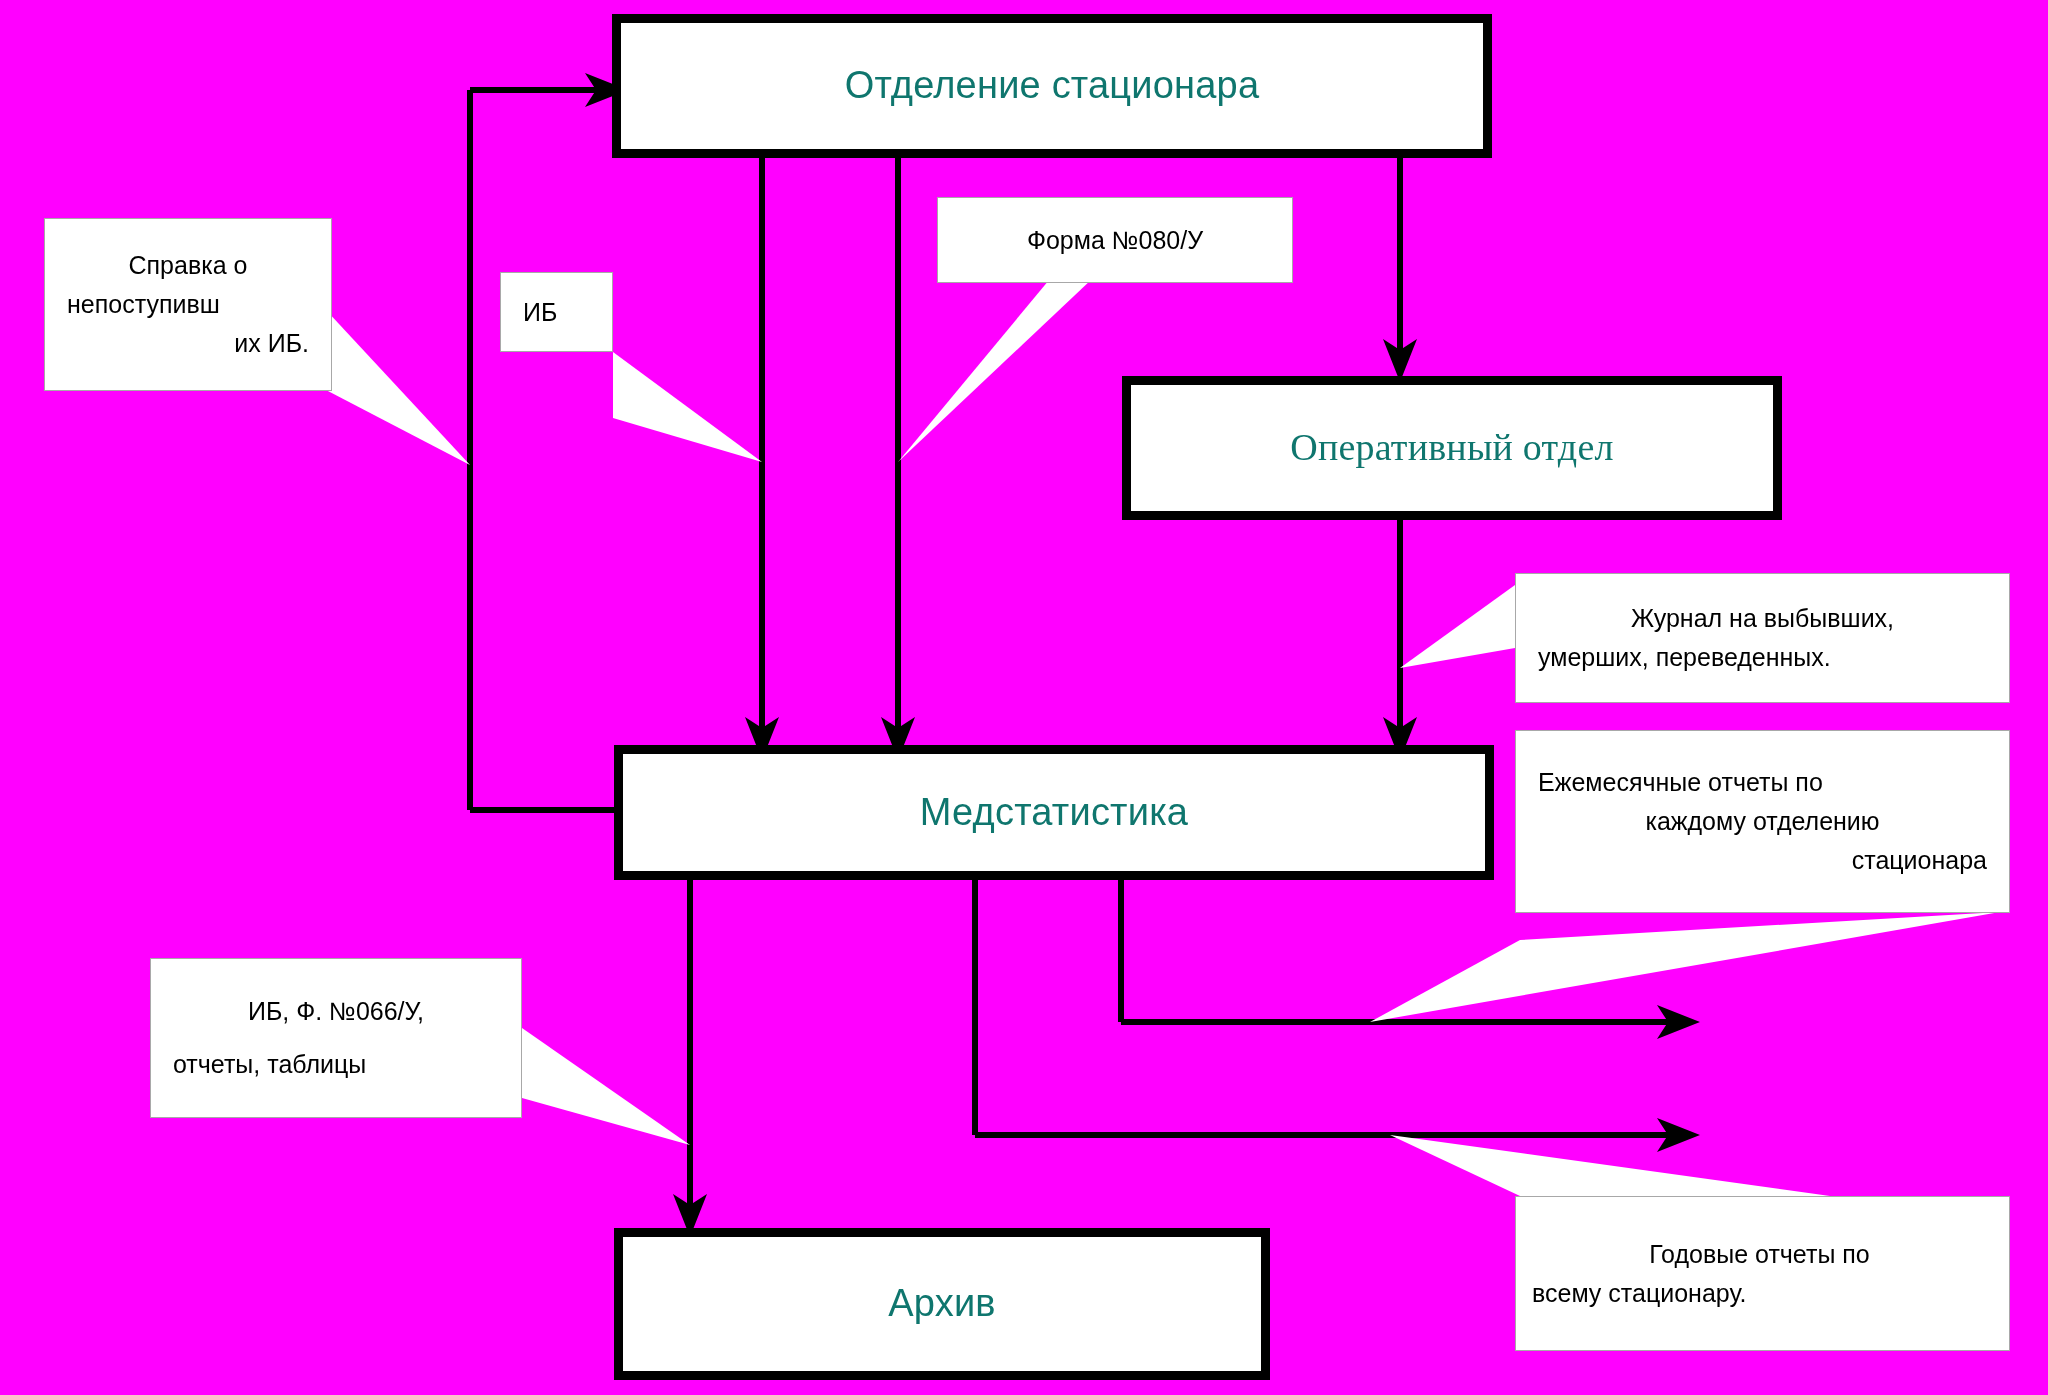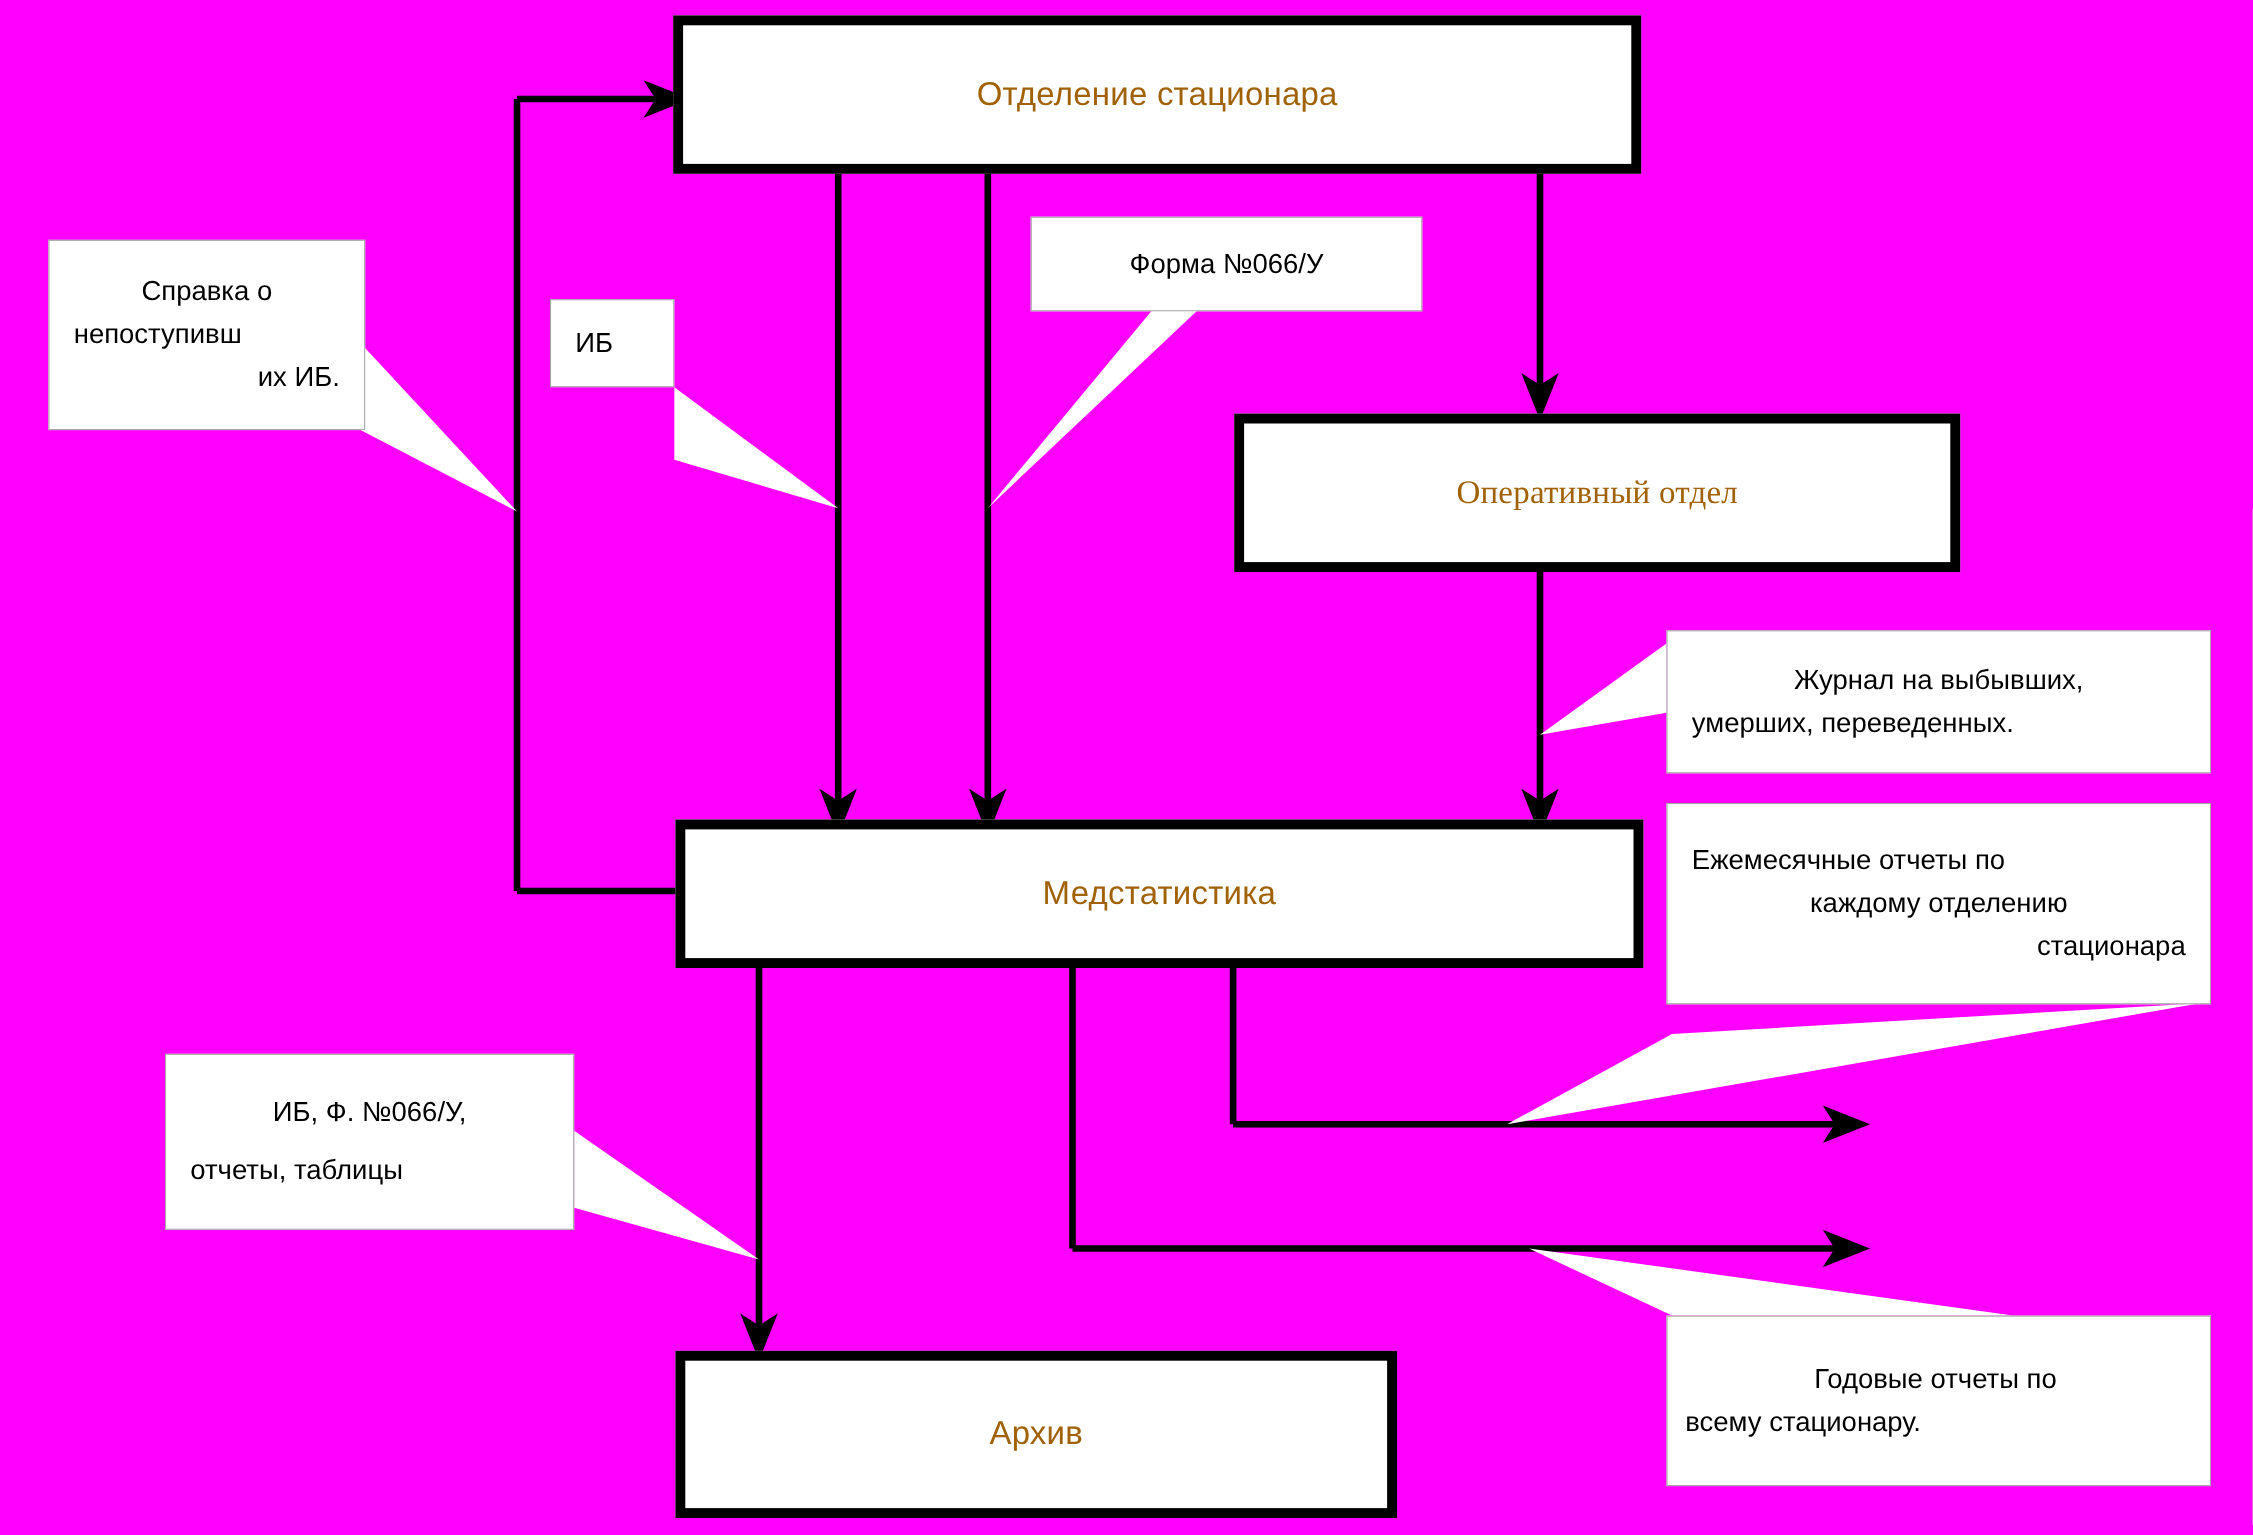--- a/index.html
+++ b/index.html
@@ -20,22 +20,22 @@
     position: absolute;
     background: #ffffff;
     border: 9px solid #000000;
     box-sizing: border-box;
     display: flex;
     align-items: center;
     justify-content: center;
     text-align: center;
   }
   .proc-label {
-    font-size: 30px;
-    color: #a16207;
+    font-size: 38px;
+    color: #0f766e;
     letter-spacing: .2px;
     line-height: 1.2;
   }
   
   .note {
     position: absolute;
     background: #ffffff;
     border: 1px solid #a8a8a8;
     box-sizing: border-box;
     display: flex;
@@ -147,21 +147,21 @@
     <div class="note-line al-center">Справка о</div>
     <div class="note-line al-left">непоступивш</div>
     <div class="note-line al-right">их ИБ.</div>
   </div>
 
   <div class="note" style="left:500px; top:272px; width:113px; height:80px;">
     <div class="note-line al-left">ИБ</div>
   </div>
 
   <div class="note" style="left:937px; top:197px; width:356px; height:86px;">
-    <div class="note-line al-center">Форма №066/У</div>
+    <div class="note-line al-center">Форма №080/У</div>
   </div>
 
   <div class="note" style="left:1515px; top:557px; width:495px; height:130px;margin-top:16px;">
     <div class="note-line al-center">Журнал на выбывших,</div>
     <div class="note-line al-left">умерших, переведенных.</div>
   </div>
 
   <div class="note" style="left:1515px; top:730px; width:495px; height:183px;">
     <div class="note-line al-left">Ежемесячные отчеты по</div>
     <div class="note-line al-center">каждому отделению</div>

